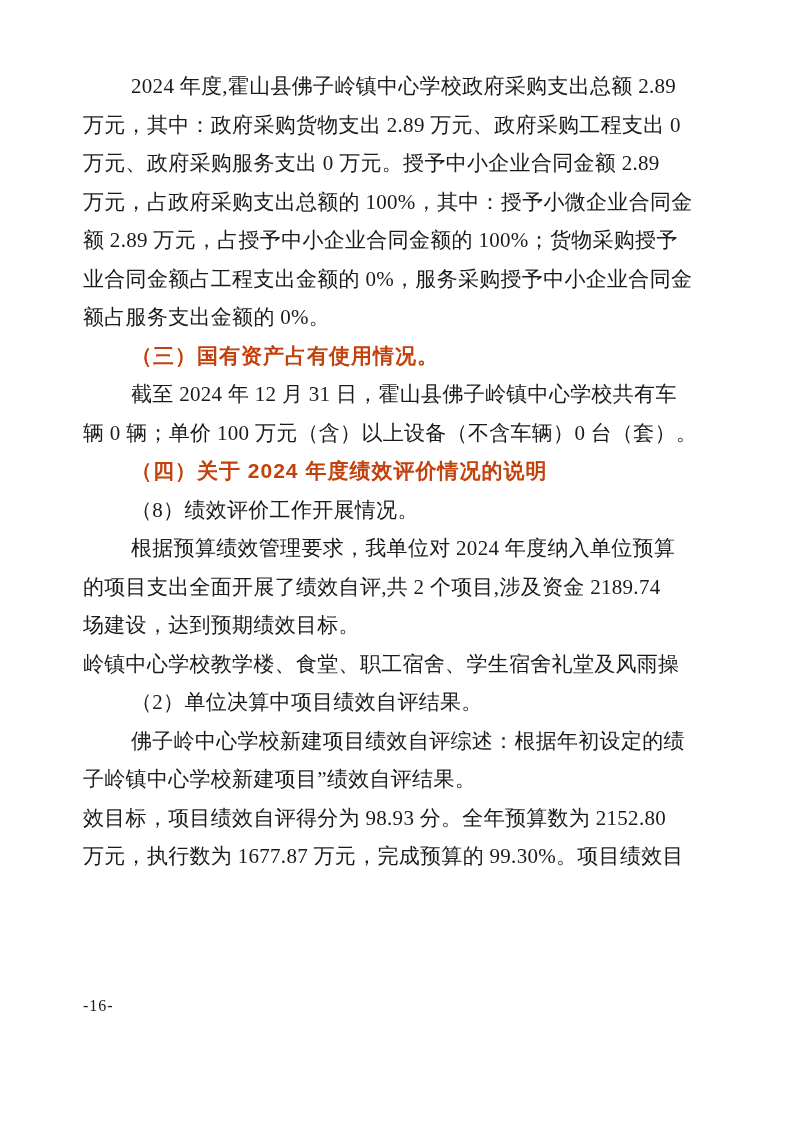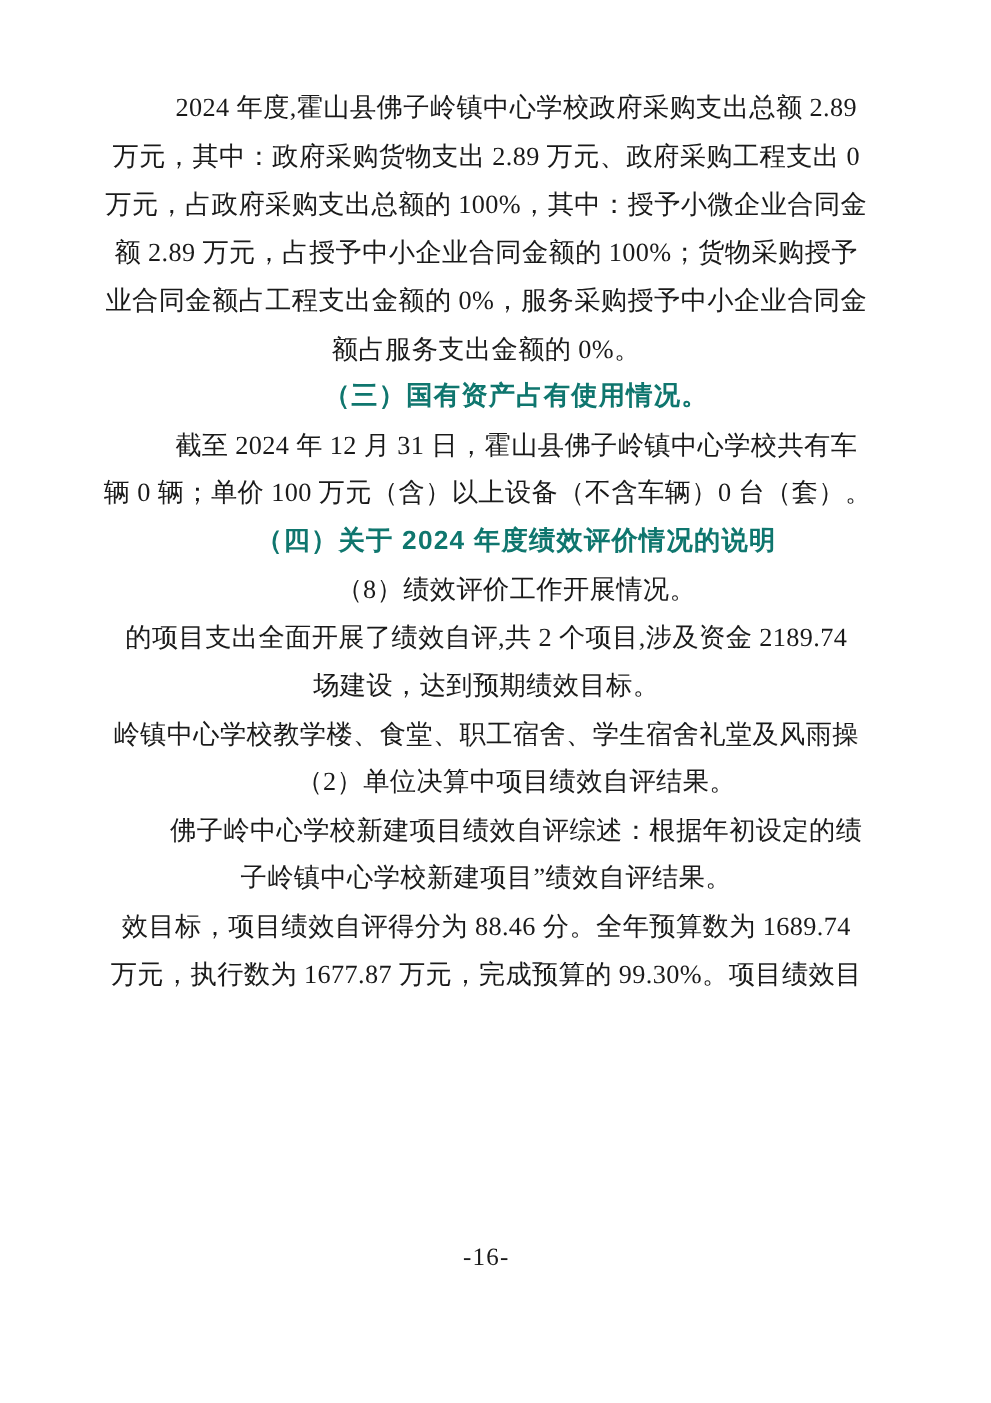--- a/index.html
+++ b/index.html
@@ -21,62 +21,63 @@
     left: 83px;
     top: 67px;
     width: 612px;
   }
   .line {
     height: 38.5px;
     line-height: 38.5px;
     font-size: 21px;
     white-space: nowrap;
     letter-spacing: 0.3px;
-    text-align: center;
   }
   .line.indent {
     padding-left: 48px;
   }
   .line.heading {
     font-weight: bold;
     font-family: "Liberation Sans", "Liberation Serif", sans-serif;
-    color: #0f766e;
+    color: #c2410c;
     letter-spacing: 1px;
   }
   .footer-line {
     position: absolute;
     left: 83px;
     top: 994px;
     width: 612px;
-    text-align: center;
-    font-size: 20px;
+    text-align: left;
+    font-size: 16px;
     line-height: 24px;
     letter-spacing: 1px;
     color: #1a1a1a;
   }
 </style>
 </head>
 <body>
 
 <div class="page">
   <div class="content">
     <div class="line indent">2024 年度,霍山县佛子岭镇中心学校政府采购支出总额 2.89</div>
     <div class="line">万元，其中：政府采购货物支出 2.89 万元、政府采购工程支出 0</div>
+    <div class="line">万元、政府采购服务支出 0 万元。授予中小企业合同金额 2.89</div>
     <div class="line">万元，占政府采购支出总额的 100%，其中：授予小微企业合同金</div>
     <div class="line">额 2.89 万元，占授予中小企业合同金额的 100%；货物采购授予</div>
     <div class="line">业合同金额占工程支出金额的 0%，服务采购授予中小企业合同金</div>
     <div class="line">额占服务支出金额的 0%。</div>
     <div class="line indent heading">（三）国有资产占有使用情况。</div>
     <div class="line indent">截至 2024 年 12 月 31 日，霍山县佛子岭镇中心学校共有车</div>
     <div class="line">辆 0 辆；单价 100 万元（含）以上设备（不含车辆）0 台（套）。</div>
     <div class="line indent heading">（四）关于 2024 年度绩效评价情况的说明</div>
     <div class="line indent">（8）绩效评价工作开展情况。</div>
+    <div class="line indent">根据预算绩效管理要求，我单位对 2024 年度纳入单位预算</div>
     <div class="line">的项目支出全面开展了绩效自评,共 2 个项目,涉及资金 2189.74</div>
     <div class="line">场建设，达到预期绩效目标。</div>
     <div class="line">岭镇中心学校教学楼、食堂、职工宿舍、学生宿舍礼堂及风雨操</div>
     <div class="line indent">（2）单位决算中项目绩效自评结果。</div>
     <div class="line indent">佛子岭中心学校新建项目绩效自评综述：根据年初设定的绩</div>
     <div class="line">子岭镇中心学校新建项目”绩效自评结果。</div>
-    <div class="line">效目标，项目绩效自评得分为 88.46 分。全年预算数为 1689.74</div>
+    <div class="line">效目标，项目绩效自评得分为 98.93 分。全年预算数为 2152.80</div>
     <div class="line">万元，执行数为 1677.87 万元，完成预算的 99.30%。项目绩效目</div>
   </div>
   <div class="footer-line">-16-</div>
 </div>
 
 </body></html>

